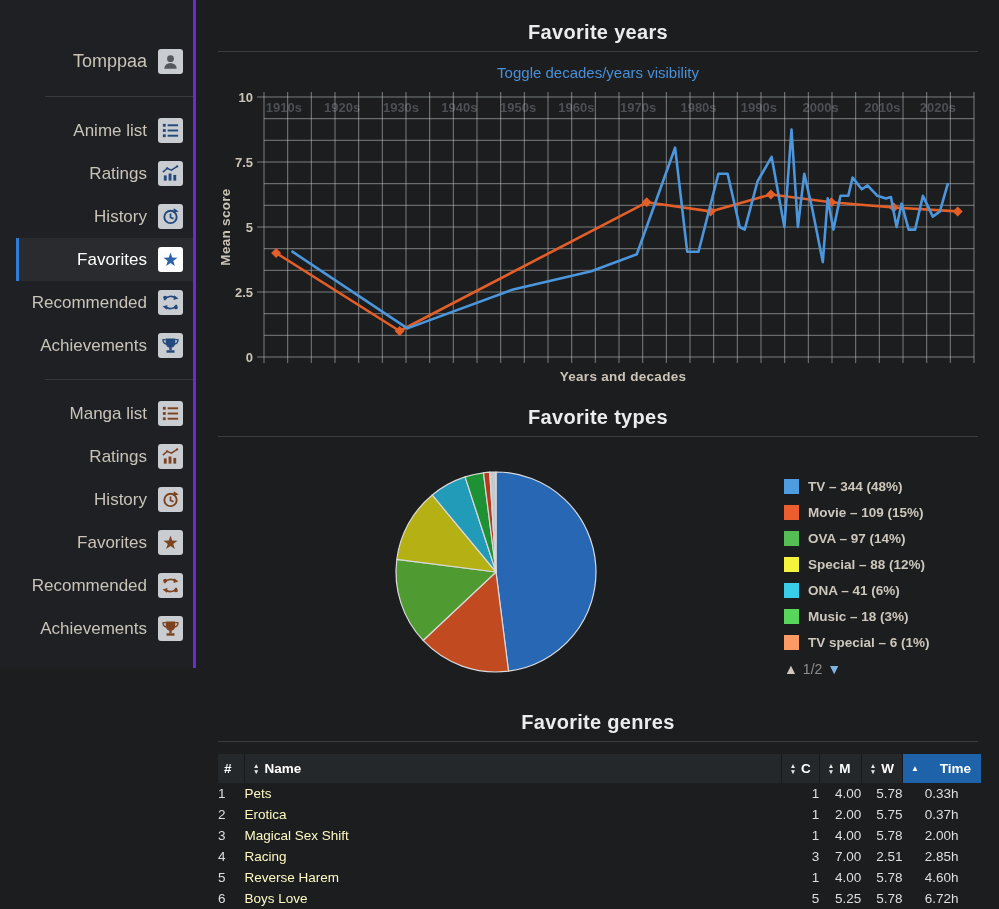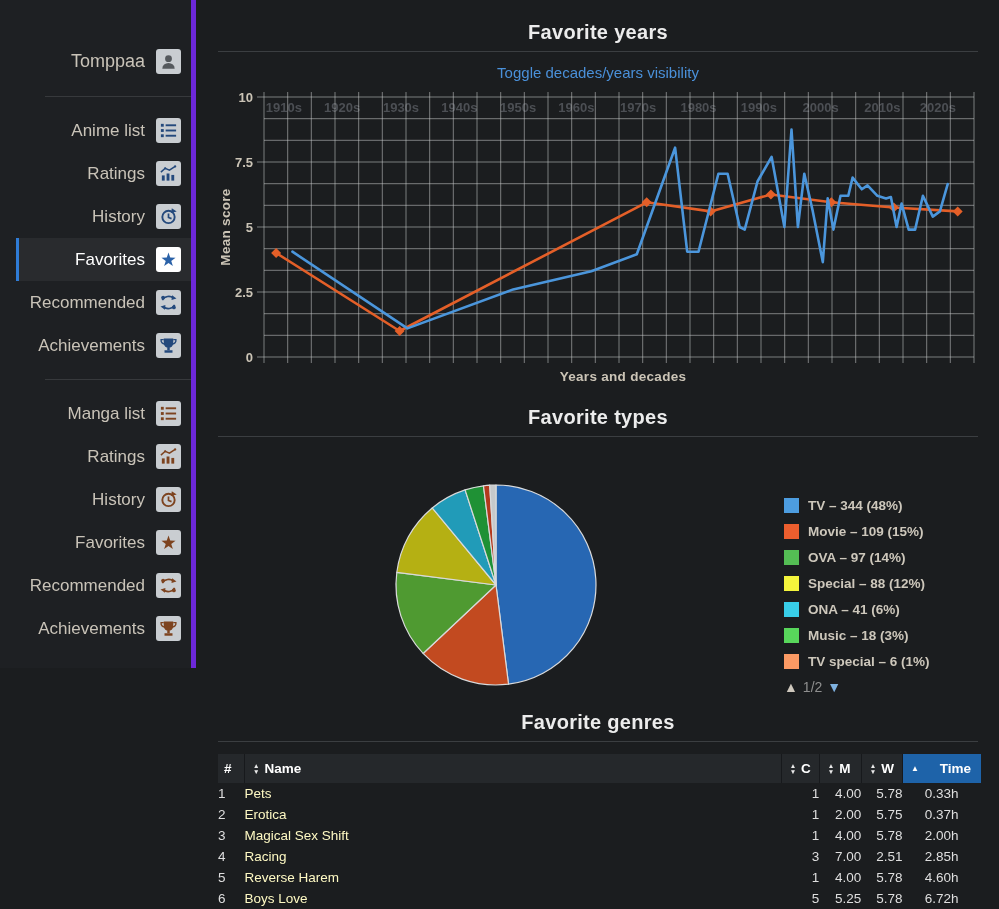--- a/index.html
+++ b/index.html
@@ -7,21 +7,21 @@
     width:999px;height:909px;overflow:hidden;
     background:#1b1d1f;
     font-family:"Liberation Sans","DejaVu Sans",sans-serif;
     color:#e2e2e2;
   }
   .page{display:flex;width:999px;height:909px;}
 
   
   .sidebar{
     width:196px;flex:0 0 196px;background:#1e2023;
-    border-right:5px solid #6d28d9;
+    border-right:3px solid #6d28d9;
     padding-top:38px;box-sizing:border-box;height:668px;
   }
   .side-item{
     display:flex;align-items:center;justify-content:flex-end;
     height:43px;padding-right:10px;gap:11px;cursor:pointer;
   }
   .side-item.profile{height:46px;margin-bottom:4px;}
   .side-label{color:#c9c3b8;font-size:17px;}
   .profile .side-label{font-size:18px;}
   .side-divider{border-top:1px solid #37393c;margin:12px 0 12px 45px;}
@@ -54,21 +54,21 @@
   .toggle-link{
     margin-top:12px;text-align:center;color:#4a90d9;font-size:15px;cursor:pointer;
   }
   #years-chart{margin-top:8px;display:block;}
   .dlab{fill:#4c4f54;font-size:13px;font-weight:bold;}
   .gr{stroke:#caccce;stroke-opacity:.55;stroke-width:1;}
   .ytick{fill:#cbc4b6;font-size:13px;font-weight:bold;}
   .axlab{fill:#cbc4b6;font-size:13.5px;font-weight:bold;letter-spacing:.3px;}
 
   
-  .types-body{display:flex;align-items:flex-end;margin-top:16px;height:242px;}
+  .types-body{display:flex;align-items:center;margin-top:16px;height:242px;}
   .pie-wrap{margin-left:172px;}
   .legend{width:180px;margin-left:auto;margin-right:14px;padding-top:2px;}
   .legend-item{display:flex;align-items:center;height:26px;}
   .swatch{width:15px;height:15px;margin-right:9px;flex:0 0 15px;}
   .legend-label{color:#cdc7bb;font-size:13.5px;font-weight:600;}
   .pager{display:flex;align-items:center;margin-top:5px;font-size:14px;gap:3px;}
   .pg-up{color:#cfc8bd;font-size:14px;cursor:pointer;}
   .pg-down{color:#7fb2e0;font-size:14px;cursor:pointer;}
   .pg-num{color:#8f8f8f;margin:0 2px;}
 

